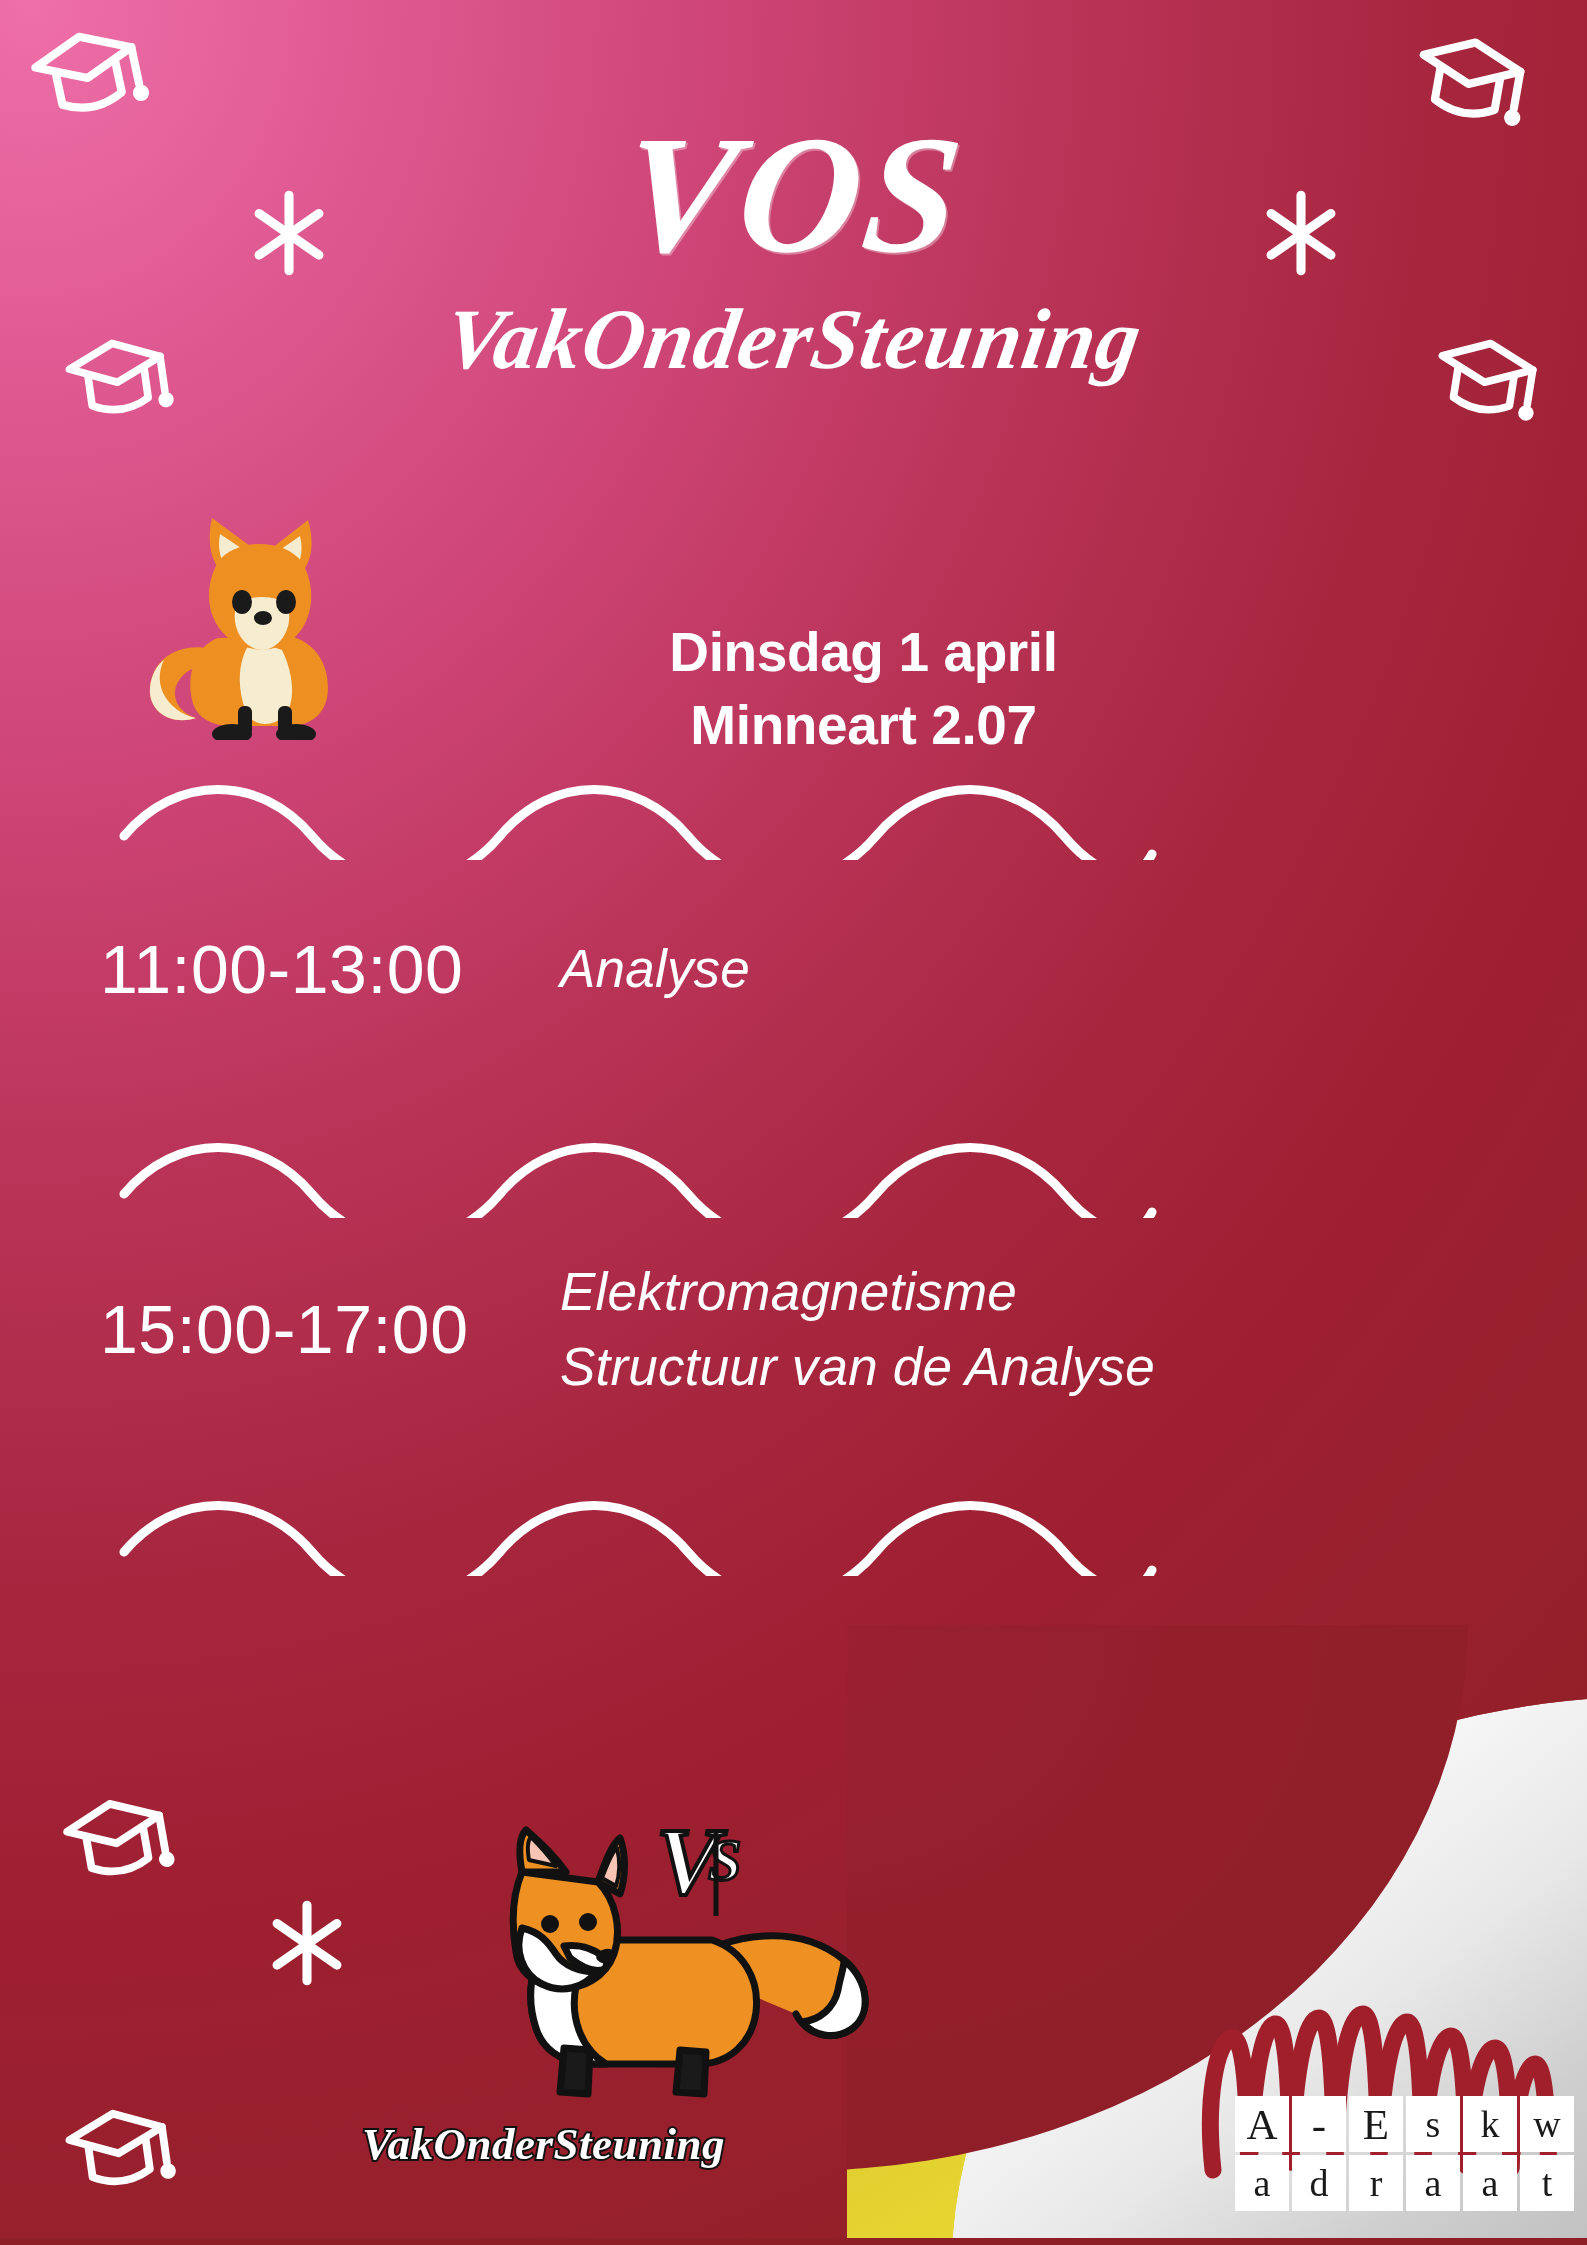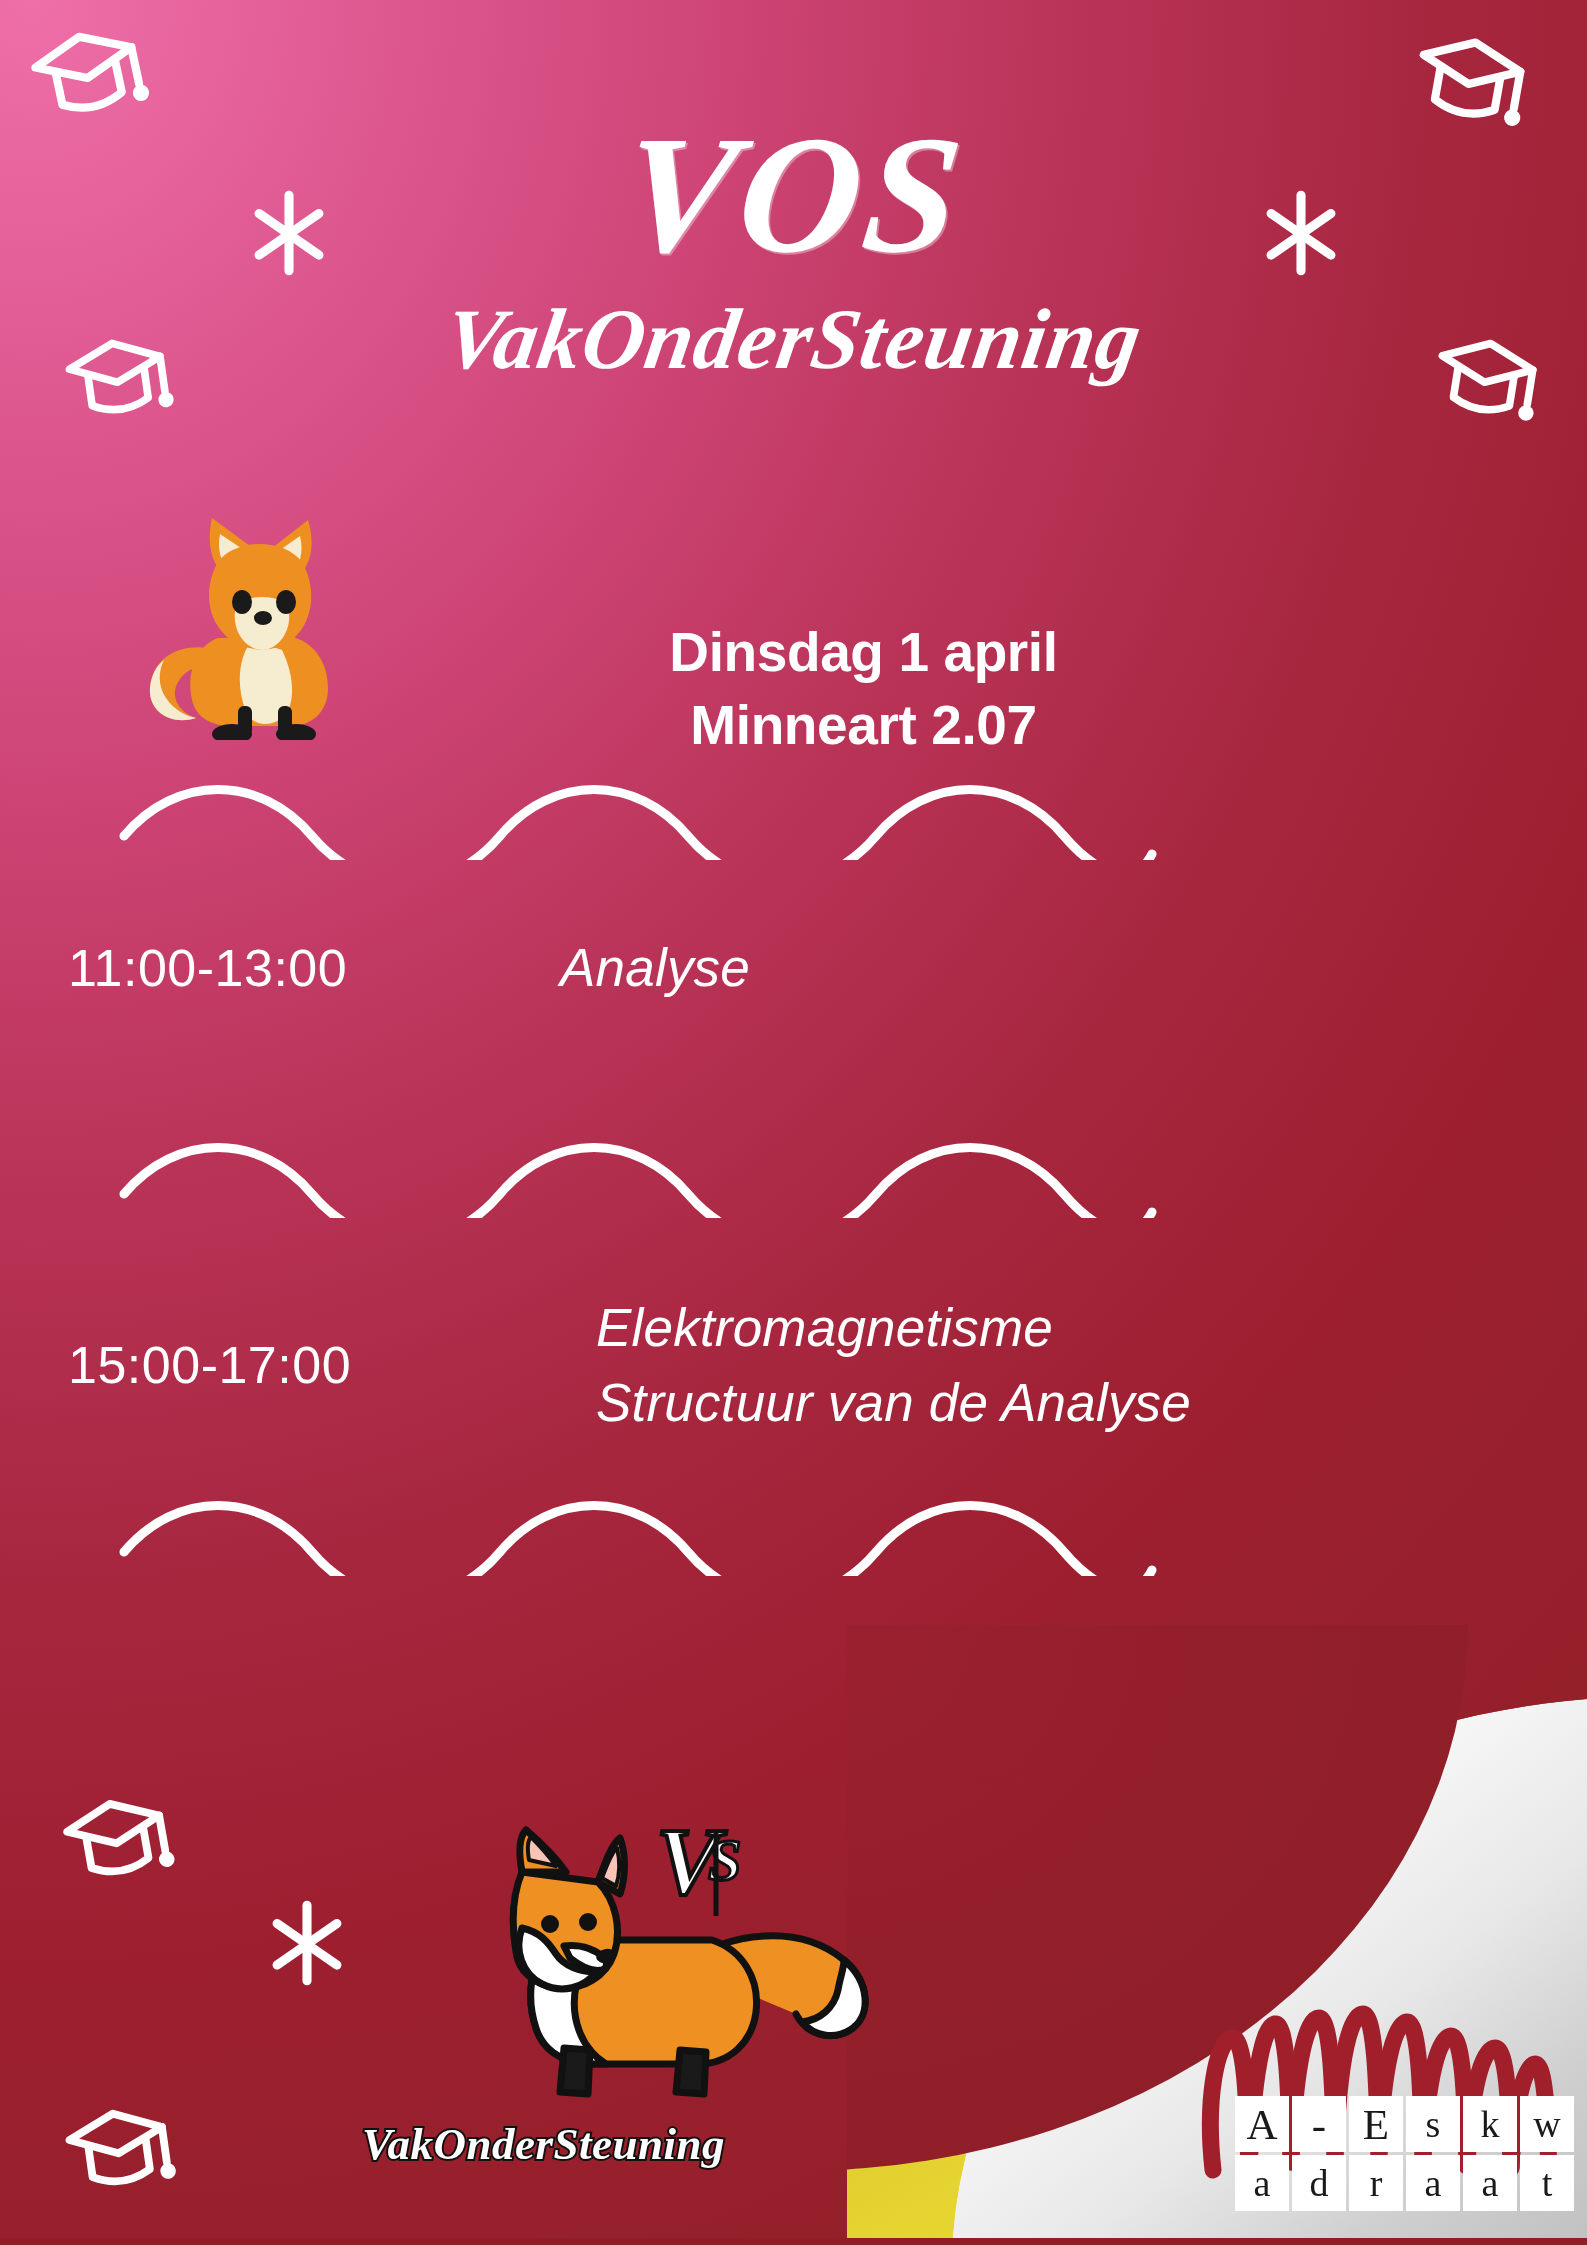--- a/index.html
+++ b/index.html
@@ -67,23 +67,23 @@
   }
 
   
   .wave{position:absolute;left:118px;width:1040px;height:82px;}
   .wave svg{display:block;width:100%;height:100%;}
 
   
   .row{position:absolute;left:0;right:0;display:flex;align-items:center;}
   .row .time{
     width:560px;
-    padding-left:68px;
-    color:#fff;
-    font-size:52px;
+    padding-left:100px;
+    color:#fff;
+    font-size:68px;
     font-weight:400;
     letter-spacing:.5px;
     white-space:nowrap;
   }
   .row .courses{
     flex:1;
     color:#fff;
     font-style:italic;
     font-weight:400;
     font-size:53px;
@@ -326,21 +326,21 @@
       <div>Analyse</div>
     </div>
   </div>
 
   <div class="wave" style="top:1136px;">
     <svg viewBox="0 0 1040 82" preserveAspectRatio="none">
       <path d="M6 58 C58 -4 142 -4 194 58 C246 120 330 120 382 58 C434 -4 518 -4 570 58 C622 120 706 120 758 58 C810 -4 894 -4 946 58 C982 100 1018 108 1034 76" fill="none" stroke="#fff" stroke-width="9" stroke-linecap="round"></path>
     </svg>
   </div>
 
-  <div class="row" style="top:1290px;gap:36px;">
+  <div class="row" style="top:1254px;">
     <div class="time">15:00-17:00</div>
     <div class="courses">
       <div>Elektromagnetisme</div>
       <div>Structuur van de Analyse</div>
     </div>
   </div>
 
   <div class="wave" style="top:1494px;">
     <svg viewBox="0 0 1040 82" preserveAspectRatio="none">
       <path d="M6 58 C58 -4 142 -4 194 58 C246 120 330 120 382 58 C434 -4 518 -4 570 58 C622 120 706 120 758 58 C810 -4 894 -4 946 58 C982 100 1018 108 1034 76" fill="none" stroke="#fff" stroke-width="9" stroke-linecap="round"></path>

